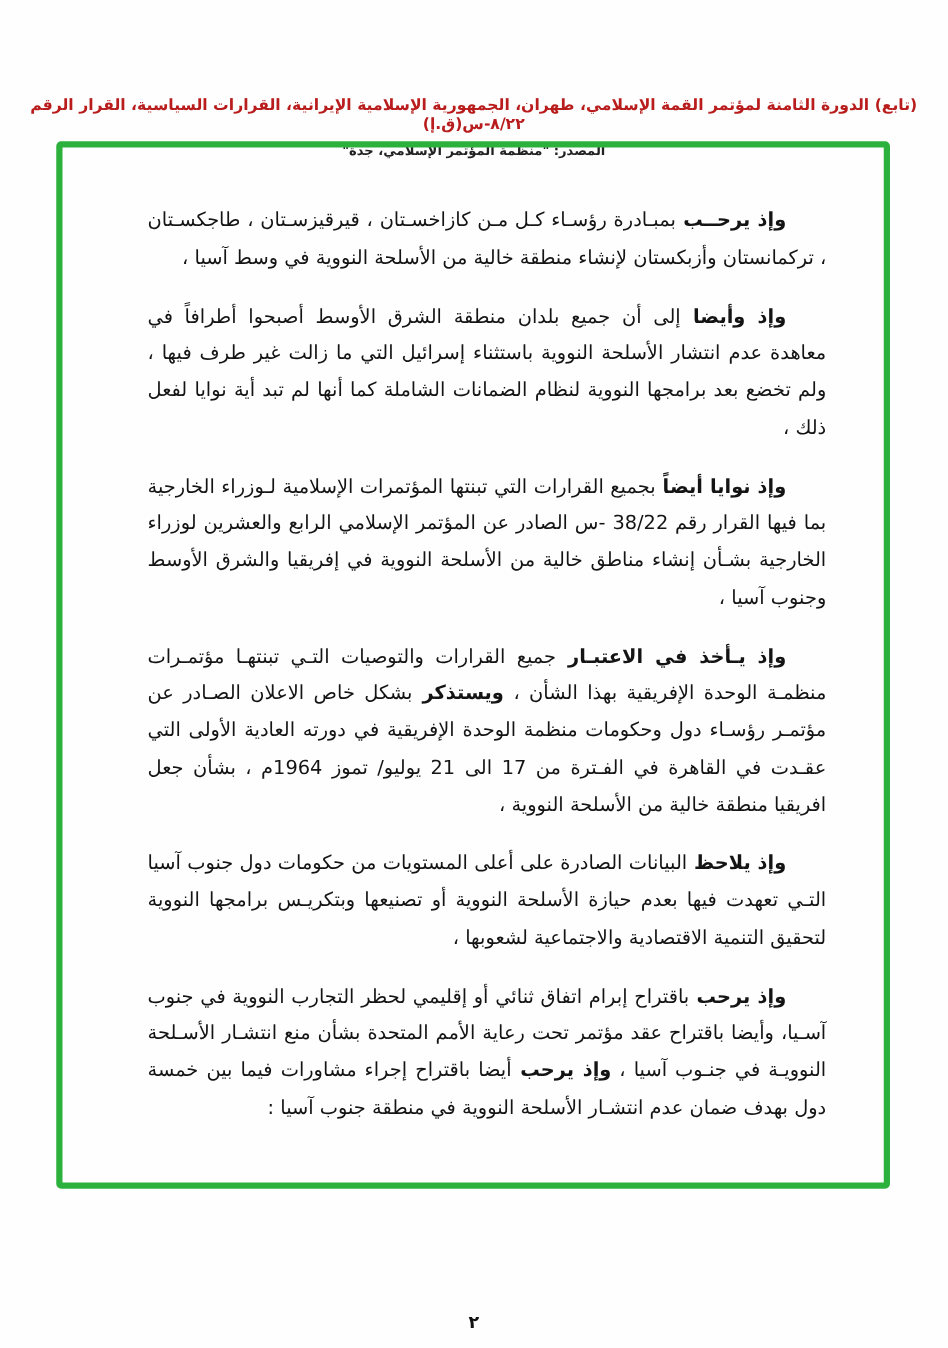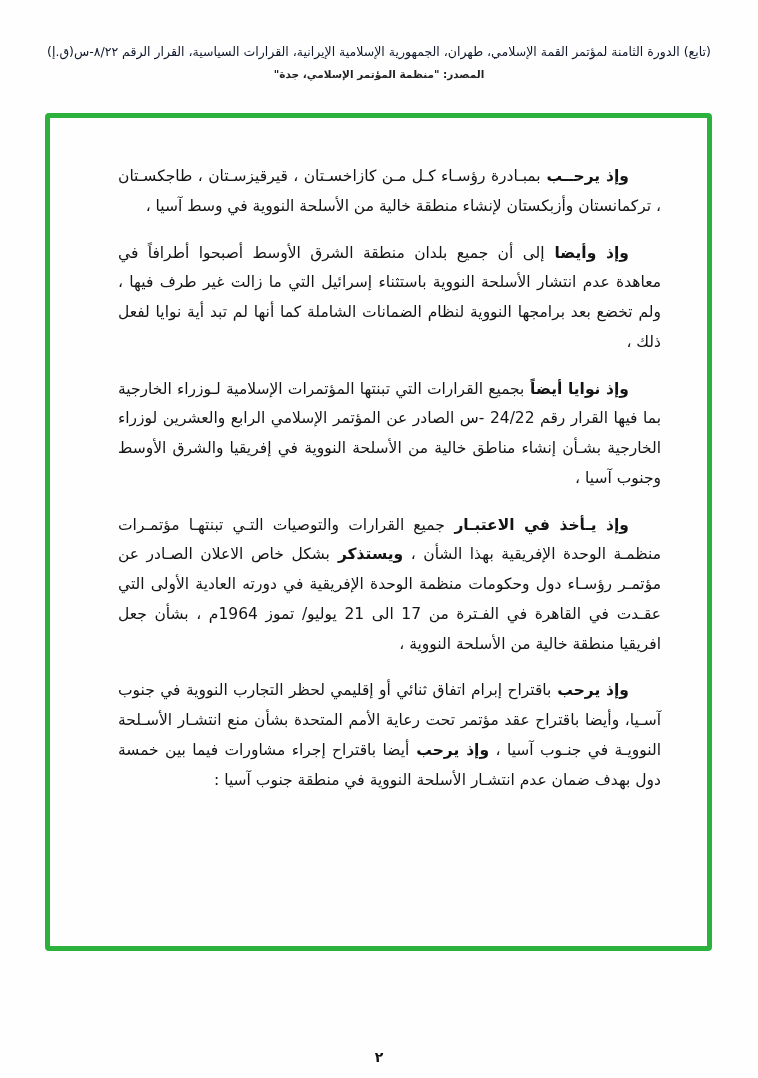--- a/index.html
+++ b/index.html
@@ -15,24 +15,25 @@
     overflow: hidden;
     color: #111;
   }
   .page-header {
     direction: rtl;
     text-align: center;
     padding-top: 44px;
   }
   .header-line1 {
     font-size: 12.5px;
-    font-weight: normal;
-    color: #0f172a;
+    font-weight: bold;
+    color: #b91c1c;
     letter-spacing: 0;
     padding: 0 20px;
+    margin-top: 32px;
   }
   .header-line2 {
     font-size: 10.5px;
     font-weight: bold;
     color: #222;
     margin-top: 9px;
   }
   .content-frame {
     position: absolute;
     left: 45px;
@@ -78,21 +79,22 @@
 
 <div class="page-header">
   <div class="header-line1">(تابع) الدورة الثامنة لمؤتمر القمة الإسلامي، طهران، الجمهورية الإسلامية الإيرانية، القرارات السياسية، القرار الرقم ٨/٢٢-س(ق.إ)</div>
   <div class="header-line2">المصدر:  "منظمة المؤتمر الإسلامي، جدة"</div>
 </div>
 
 <div class="content-frame">
   <div class="paragraphs" id="paragraphs">
       <p class="para"><span class="lead">وإذ يرحــب </span><span>بمبـادرة رؤسـاء كـل مـن كازاخسـتان ، قيرقيزسـتان ، طاجكسـتان ، تركمانستان وأزبكستان لإنشاء منطقة خالية من الأسلحة النووية في وسط آسيا ،</span></p>
       <p class="para"><span class="lead">وإذ وأيضا </span><span>إلى أن جميع بلدان منطقة الشرق الأوسط أصبحوا أطرافاً في معاهدة عدم انتشار الأسلحة النووية باستثناء إسرائيل التي ما زالت غير طرف فيها ، ولم تخضع بعد برامجها النووية لنظام الضمانات الشاملة كما أنها لم تبد أية نوايا لفعل ذلك ،</span></p>
-      <p class="para"><span class="lead">وإذ نوايا أيضاً </span><span>بجميع القرارات التي تبنتها المؤتمرات الإسلامية لـوزراء الخارجية بما فيها القرار رقم 24/22 -س الصادر عن المؤتمر الإسلامي الرابع والعشرين لوزراء الخارجية بشـأن إنشاء مناطق خالية من الأسلحة النووية في إفريقيا والشرق الأوسط وجنوب آسيا ،</span></p>
+      <p class="para"><span class="lead">وإذ نوايا أيضاً </span><span>بجميع القرارات التي تبنتها المؤتمرات الإسلامية لـوزراء الخارجية بما فيها القرار رقم 38/22 -س الصادر عن المؤتمر الإسلامي الرابع والعشرين لوزراء الخارجية بشـأن إنشاء مناطق خالية من الأسلحة النووية في إفريقيا والشرق الأوسط وجنوب آسيا ،</span></p>
       <p class="para"><span class="lead">وإذ يـأخذ في الاعتبـار </span><span>جميع القرارات والتوصيات التـي تبنتهـا مؤتمـرات منظمـة الوحدة الإفريقية بهذا الشأن ، </span><span class="lead">ويستذكر </span><span>بشكل خاص الاعلان الصـادر عن مؤتمـر رؤسـاء دول وحكومات منظمة الوحدة الإفريقية في دورته العادية الأولى التي عقـدت في القاهرة في الفـترة من 17 الى 21 يوليو/ تموز 1964م ، بشأن جعل افريقيا منطقة خالية من الأسلحة النووية ،</span></p>
+      <p class="para"><span class="lead">وإذ يلاحظ </span><span>البيانات الصادرة على أعلى المستويات من حكومات دول جنوب آسيا التـي تعهدت فيها بعدم حيازة الأسلحة النووية أو تصنيعها وبتكريـس برامجها النووية لتحقيق التنمية الاقتصادية والاجتماعية لشعوبها ،</span></p>
       <p class="para"><span class="lead">وإذ يرحب </span><span>باقتراح إبرام اتفاق ثنائي أو إقليمي لحظر التجارب النووية في جنوب آسـيا، وأيضا باقتراح عقد مؤتمر تحت رعاية الأمم المتحدة بشأن منع انتشـار الأسـلحة النوويـة في جنـوب آسيا ، </span><span class="lead">وإذ يرحب </span><span>أيضا باقتراح إجراء مشاورات فيما بين خمسة دول بهدف ضمان عدم انتشـار الأسلحة النووية في منطقة جنوب آسيا :</span></p>
     </div>
 </div>
 
 <div class="page-footer">
   <span class="page-number">٢</span>
 </div>
 
 </body></html>

